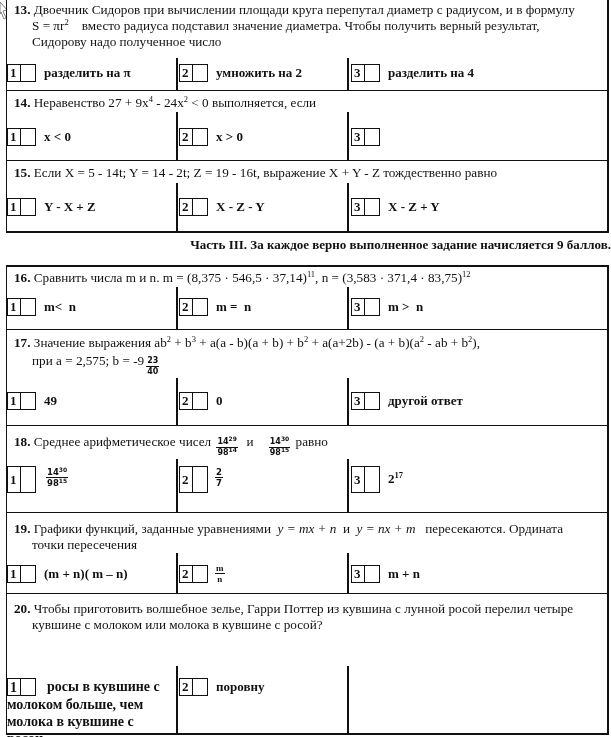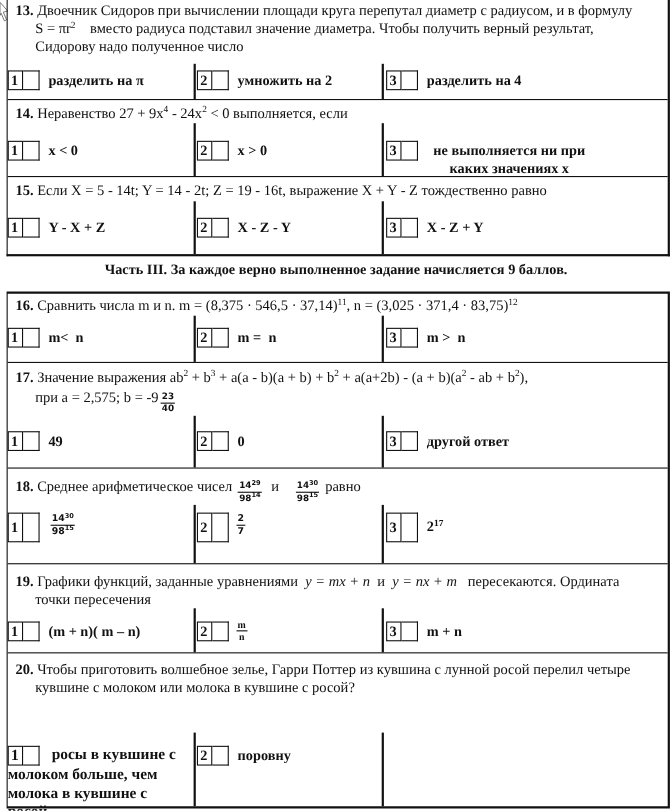--- a/index.html
+++ b/index.html
@@ -26,21 +26,21 @@
   .vdiv { position: absolute; width: 1.5px; background: #111; }
   .opt { position: absolute; display: flex; align-items: flex-start; font-weight: bold; font-size: 13px; line-height: 16px; }
   .opt .numbox { width: 14px; height: 18px; border: 1.2px solid #111; box-sizing: border-box; display: flex; align-items: center; justify-content: flex-start; padding-left: 2px; font-size: 13px; }
   .opt .chk { width: 15px; height: 18px; border: 1.2px solid #111; border-left: none; box-sizing: border-box; }
   .opt .lbl { margin-left: 8px; margin-top: 1px; }
   .opt-wide { position: absolute; font-weight: bold; font-size: 14px; line-height: 17px; }
   .opt-wide .numbox, .opt-wide .chk { display: inline-block; vertical-align: top; }
   .opt-wide .numbox { width: 14px; height: 18px; border: 1.2px solid #111; box-sizing: border-box; padding-left: 2px; }
   .opt-wide .chk { width: 15px; height: 18px; border: 1.2px solid #111; border-left: none; box-sizing: border-box; margin-right: 8px; }
 
-  .section-title { position: absolute; top: 237px; left: 0; width: 611px; text-align: center;
+  .section-title { position: absolute; top: 237px; left: 0; width: 611px; text-align: right;
                    font-weight: bold; font-size: 13px; }
   .cursor { position: absolute; left: 0; top: 2px; }
 </style>
 </head>
 <body>
 
 <svg class="cursor" width="8" height="28" viewBox="0 0 8 28">
   <path d="M0 0 L7 8 L3 9 L6 16 L4 17 L1 10 L0 12 Z" fill="#fff" stroke="#666" stroke-width="0.8"></path>
 </svg>
 
@@ -86,21 +86,20 @@
       <span class="lbl">x &lt; 0</span>
     </div>
     <div class="opt" style="left:172px; top:38px;">
       <span class="numbox">2</span>
       <span class="chk"></span>
       <span class="lbl">x &gt; 0</span>
     </div>
     <div class="opt" style="left:344px; top:38px;">
       <span class="numbox">3</span>
       <span class="chk"></span>
-      <span class="lbl" style="width:150px; text-align:center;">не выполняется ни при каких значениях x</span>
     </div>
   </div>
 
   <div class="q last" style="top:163px; height:70px;">
     <div class="qtext" style="top:4px;">
       <span class="num">15.</span>
       <span>Если X = 5 - 14t; Y = 14 - 2t; Z =  19 - 16t, выражение X + Y - Z тождественно равно</span>
     </div>
     <div class="vdiv" style="left:169px; top:22px; height:48px;"></div>
     <div class="vdiv" style="left:340px; top:22px; height:48px;"></div>
@@ -122,21 +121,21 @@
   </div>
 </div>
 
 <div class="section-title">Часть III. За каждое верно выполненное задание начисляется 9 баллов.</div>
 
 <div class="block b2">
 
   <div class="q" style="top:0; height:62px;">
     <div class="qtext" style="top:3px;">
       <span class="num">16.</span>
-      <span>Сравнить числа m и n. m = (8,375 · 546,5 · 37,14)</span><sup>11</sup><span>,  n = (3,025 · 371,4 · 83,75)</span><sup>12</sup>
+      <span>Сравнить числа m и n. m = (8,375 · 546,5 · 37,14)</span><sup>11</sup><span>,  n = (3,583 · 371,4 · 83,75)</span><sup>12</sup>
     </div>
     <div class="vdiv" style="left:169px; top:20px; height:42px;"></div>
     <div class="vdiv" style="left:340px; top:20px; height:42px;"></div>
     <div class="opt" style="left:0; top:31px;">
       <span class="numbox">1</span>
       <span class="chk"></span>
       <span class="lbl" style="white-space:pre;">m&lt;  n</span>
     </div>
     <div class="opt" style="left:172px; top:31px;">
       <span class="numbox">2</span>

